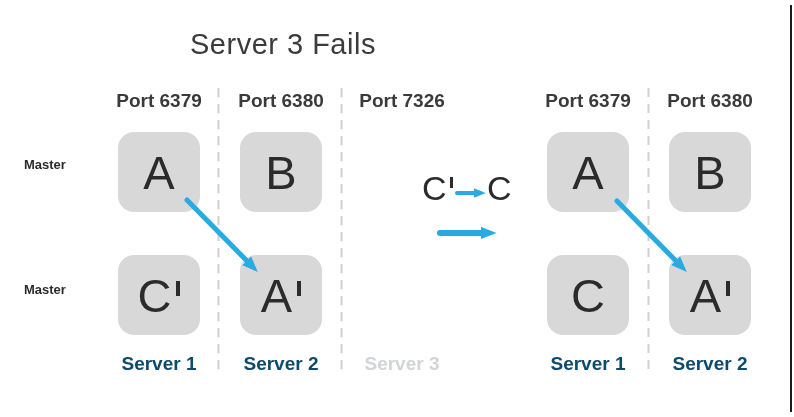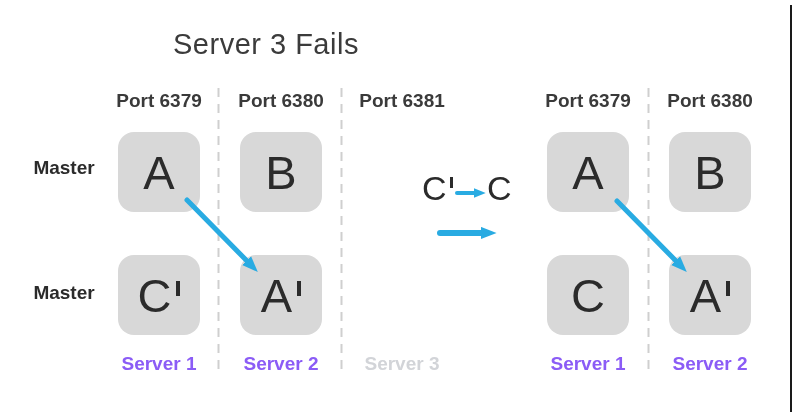--- a/index.html
+++ b/index.html
@@ -1,32 +1,32 @@
 <!DOCTYPE html>
 <html style="--arrow-blue: #29abe2; --box-fill: #d8d8d8; --letter-color: #2b2b2b; --label-color: #3a3a3a; --title-color: #3b3b3b; --muted-label: #d2d4d8; --dashed-line: #cfcfcf; --edge-line: #1a1a1a;"><head>
 <meta charset="utf-8">
 <style>
   html,body{margin:0;padding:0;background:#ffffff;}
   .canvas{
     position:relative;width:794px;height:417px;background:#ffffff;overflow:hidden;
     font-family:"Liberation Sans","DejaVu Sans",sans-serif;
   }
   .title{
-    position:absolute;left:173px;top:28px;font-size:29px;font-weight:400;
+    position:absolute;left:190px;top:28px;font-size:29px;font-weight:400;
     color:var(--title-color,#3b3b3b);letter-spacing:0.5px;white-space:nowrap;
   }
   .port-label,.server-label{
     position:absolute;width:120px;text-align:center;font-size:19px;font-weight:700;
     color:var(--label-color,#3a3a3a);white-space:nowrap;
   }
   .port-label{top:90px;}
-  .server-label{top:353px;color:#8b5cf6;}
+  .server-label{top:353px;color:#0c4a6e;}
   .server-label.muted{color:var(--muted-label,#d2d4d8);}
   .row-label{
-    position:absolute;left:24px;width:80px;text-align:center;font-size:19px;font-weight:700;
+    position:absolute;left:24px;width:80px;text-align:left;font-size:13px;font-weight:700;
     color:#2b2b2b;white-space:nowrap;
   }
   .node-box{
     position:absolute;width:82px;height:80px;border-radius:16px;
     background:var(--box-fill,#d8d8d8);
     display:flex;align-items:center;justify-content:center;
   }
   .letter-pair{display:inline-flex;align-items:flex-start;}
   .letter{
     font-size:47px;line-height:1;font-weight:400;color:var(--letter-color,#2b2b2b);
@@ -54,21 +54,21 @@
 
 <div class="canvas">
 
   <div class="title">Server 3 Fails</div>
 
   <div class="row-label" style="top:157px">Master</div>
   <div class="row-label" style="top:282px">Master</div>
 
   <div class="port-label" style="left:99px">Port 6379</div>
   <div class="port-label" style="left:221px">Port 6380</div>
-  <div class="port-label" style="left:342px">Port 6381</div>
+  <div class="port-label" style="left:342px">Port 7326</div>
 
   <div class="node-box" style="left:118px;top:132px">
     <span class="letter-pair">
       <span class="letter">A</span>
 
     </span>
   </div>
   <div class="node-box" style="left:240px;top:132px">
     <span class="letter-pair">
       <span class="letter">B</span>

